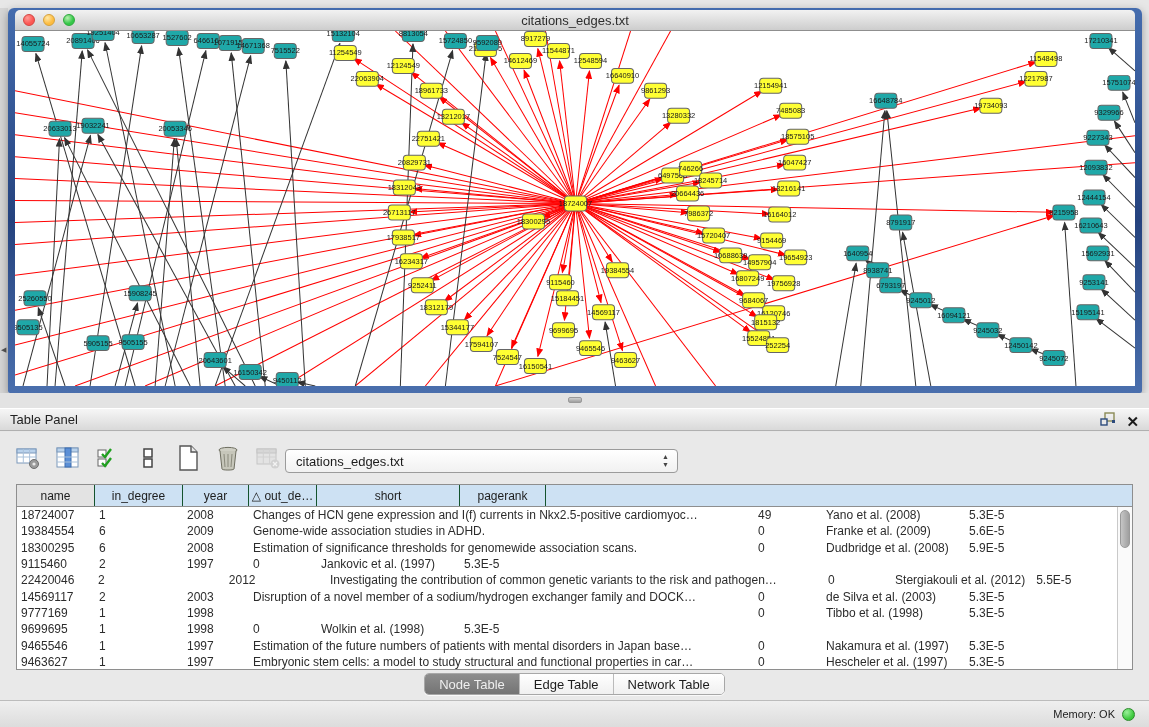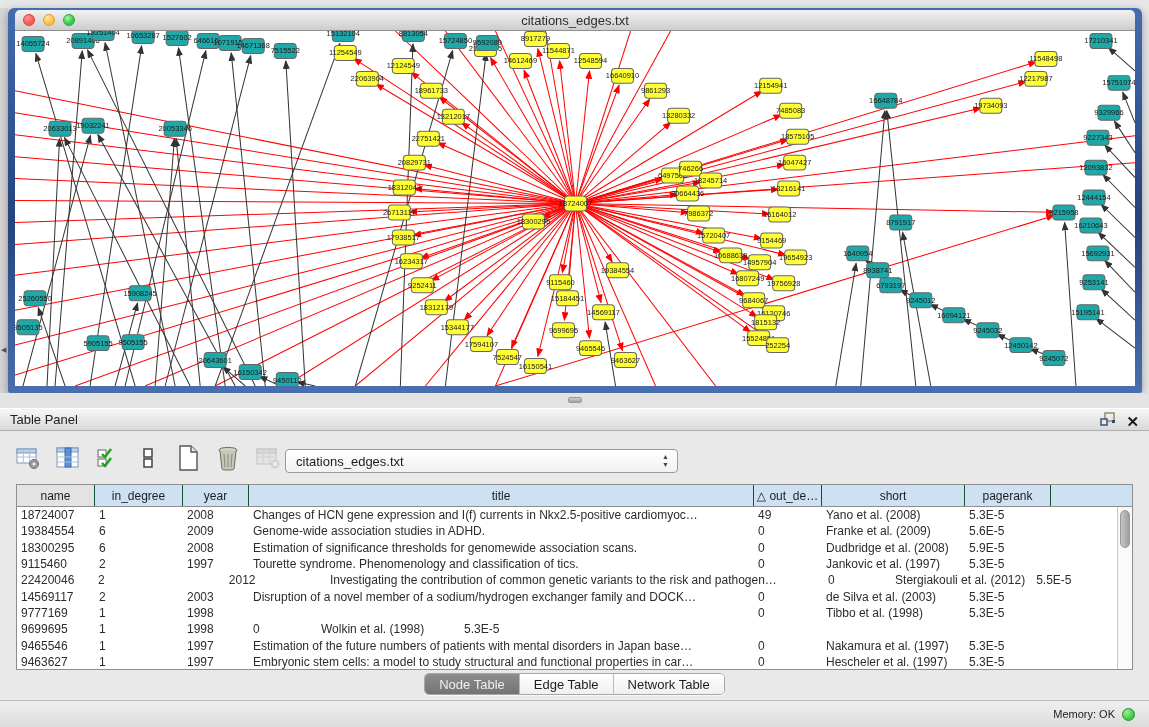--- a/index.html
+++ b/index.html
@@ -751,21 +751,20 @@
         <span>▲</span>
         <span>▼</span>
       </span>
   </div>
 
   <div class="tp-table">
     <div class="thead" id="thead">
         <div class="th" style="width: 78px; background: rgb(227, 227, 227);">name</div>
         <div class="th" style="width: 88px; background: rgb(205, 225, 243);">in_degree</div>
         <div class="th" style="width: 66px; background: rgb(205, 225, 243);">year</div>
-        <div class="th" style="width: 505px; background: rgb(205, 225, 243);">title</div>
         <div class="th" style="width: 68px; background: rgb(205, 225, 243);">△ out_de…</div>
         <div class="th" style="width: 143px; background: rgb(205, 225, 243);">short</div>
         <div class="th" style="width: 86px; background: rgb(205, 225, 243);">pagerank</div>
         <div class="th-fill"></div>
       </div>
     <div class="tbody" id="tbody">
         <div class="tr">
           <div class="td" style="width: 78px;">18724007</div>
           <div class="td" style="width: 88px;">1</div>
           <div class="td" style="width: 66px;">2008</div>
@@ -789,21 +788,20 @@
           <div class="td" style="width: 66px;">2008</div>
           <div class="td" style="width: 505px;">Estimation of significance thresholds for genomewide association scans.</div>
           <div class="td" style="width: 68px;">0</div>
           <div class="td" style="width: 143px;">Dudbridge et al. (2008)</div>
           <div class="td" style="width: 86px;">5.9E-5</div>
         </div>
         <div class="tr">
           <div class="td" style="width: 78px;">9115460</div>
           <div class="td" style="width: 88px;">2</div>
           <div class="td" style="width: 66px;">1997</div>
-          <div class="td" style="width: 505px;">Tourette syndrome. Phenomenology and classification of tics.</div>
           <div class="td" style="width: 68px;">0</div>
           <div class="td" style="width: 143px;">Jankovic et al. (1997)</div>
           <div class="td" style="width: 86px;">5.3E-5</div>
         </div>
         <div class="tr">
           <div class="td" style="width: 78px;">22420046</div>
           <div class="td" style="width: 88px;">2</div>
           <div class="td" style="width: 66px; margin-left: 44px;">2012</div>
           <div class="td" style="width: 505px; margin-left: 36px;">Investigating the contribution of common genetic variants to the risk and pathogen…</div>
           <div class="td" style="width: 68px;">0</div>

